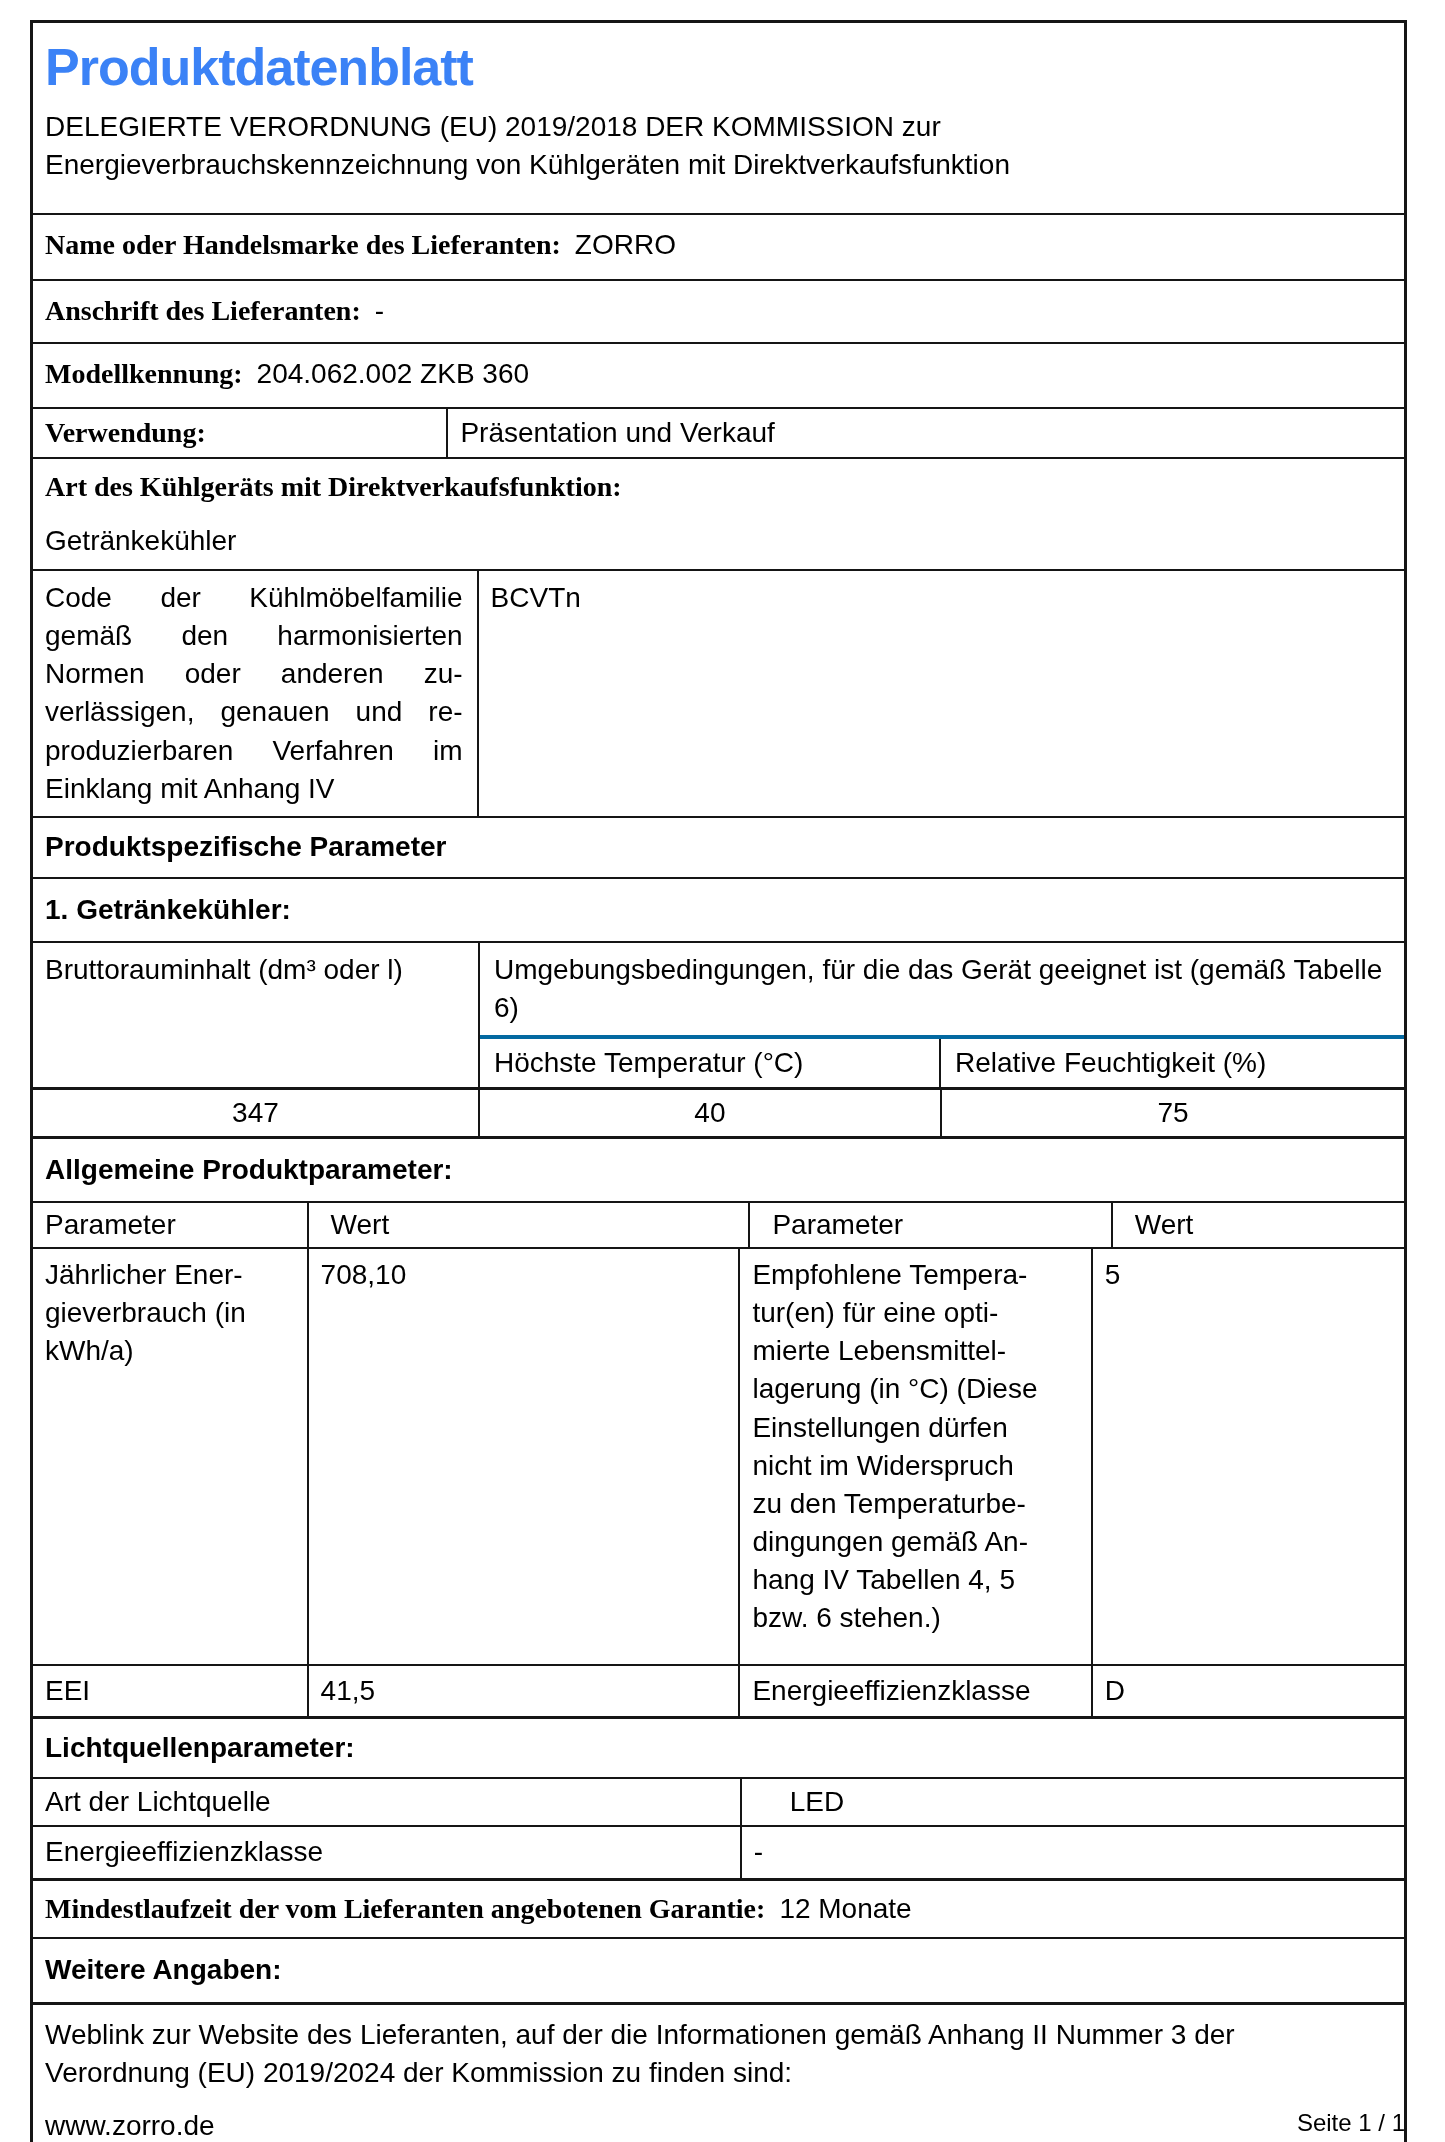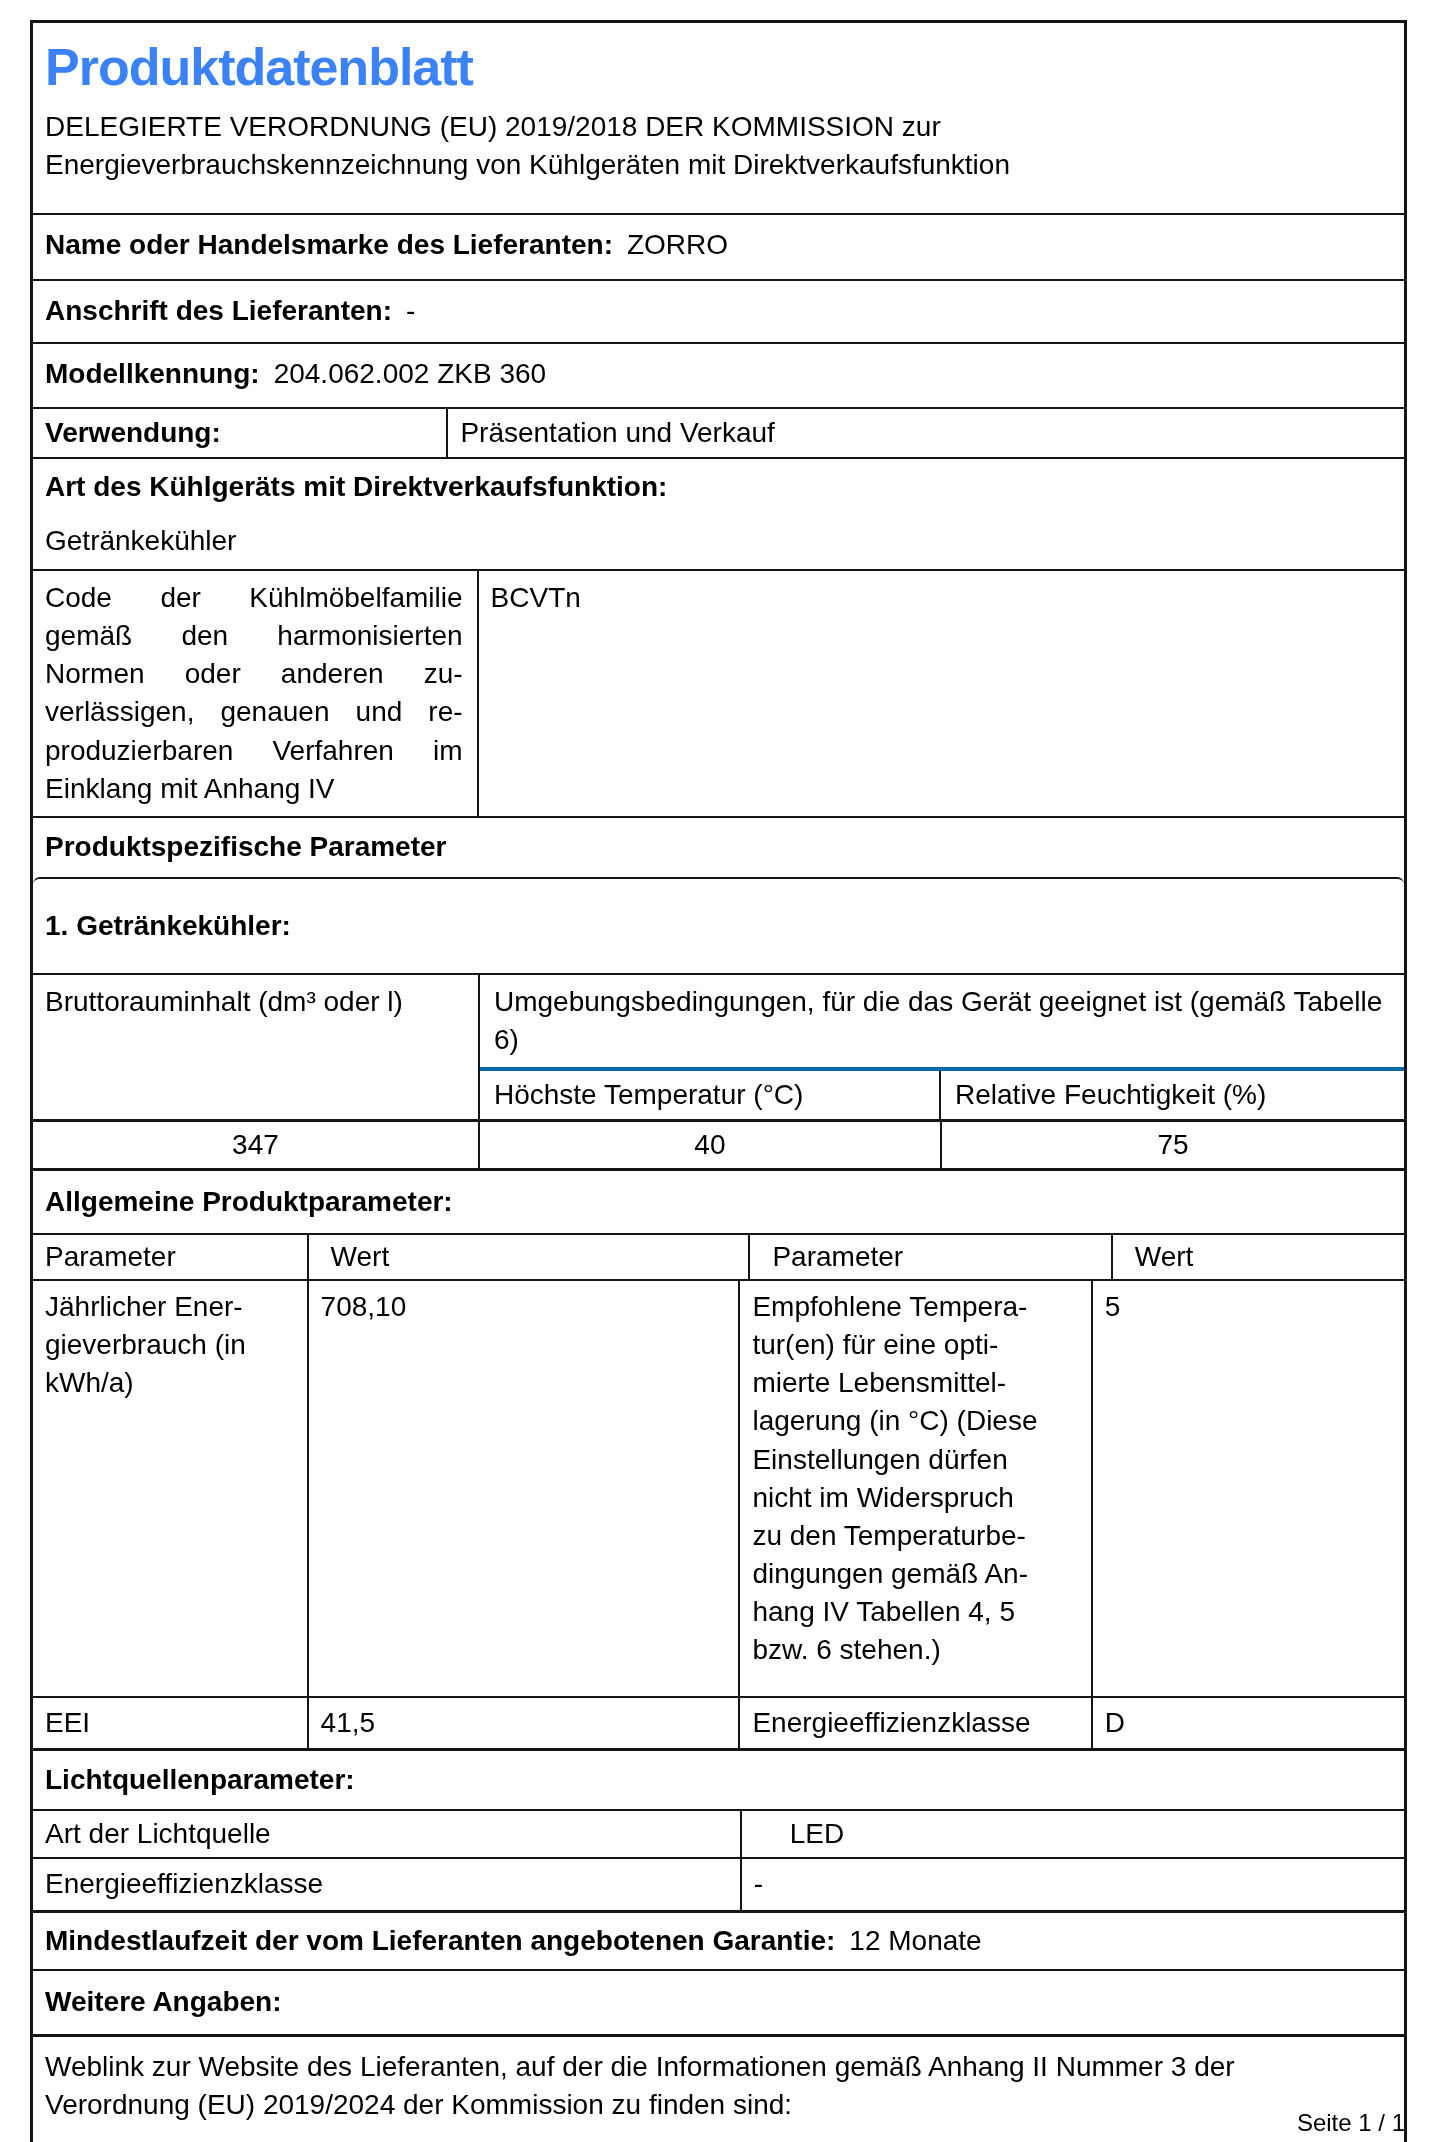--- a/index.html
+++ b/index.html
@@ -18,21 +18,21 @@
   .row.first { border-top: none; }
   .row.thick { border-top-width: 3px; }
 
   
   .r-header { min-height: 190px; padding: 16px 12px 8px 12px; }
   .doc-title { font-size: 52px; line-height: 1.1; font-weight: bold; letter-spacing: -1px; margin-bottom: 12px; }
   .subtitle div { white-space: nowrap; }
 
   
   .kv { padding: 11px 12px; }
-  .lbl { font-weight: bold; }
+  .lbl { font-weight: bold; font-family: Liberation Serif, serif; }
   .val { margin-left: 14px; font-weight: normal; }
   .r-name  { min-height: 66px; }
   .r-addr  { min-height: 63px; }
   .r-model { min-height: 65px; }
 
   
   .grid { display: grid; }
   .cell { padding: 6px 12px; border-right: 2px solid #151515; }
   .cell.last { border-right: none; }
 
@@ -41,21 +41,21 @@
 
   .r-type { min-height: 106px; padding: 9px 12px; }
   .r-type .type-value { margin-top: 16px; font-weight: normal; }
 
   .r-code { min-height: 238px; grid-template-columns: 32.5% 1fr; }
   .r-code .cell { padding: 8px 14px 8px 12px; }
   .jline { text-align: justify; text-align-last: justify; }
   .nowrap { white-space: nowrap; }
 
   .r-psp { min-height: 61px; padding: 10px 12px; }
-  .r-bev { min-height: 63px; padding: 28px 12px; border-radius: 7px; }
+  .r-bev { min-height: 63px; padding: 12px 12px; }
 
   .r-brutto { grid-template-columns: 32.6% 1fr; }
   .b-left { border-right: 2px solid #151515; padding: 8px 30px 8px 12px; }
   .b-umgeb { min-height: 87px; border-bottom: 4px solid #0369a1; padding: 8px 14px; }
   .b-sub { display: grid; grid-template-columns: 49.9% 1fr; min-height: 46px; }
   .b-sub .cell { padding: 5px 14px; }
   .r-bvalues { min-height: 43px; grid-template-columns: 32.6% 33.7% 1fr; }
   .num { text-align: center; padding: 4px 14px; }
 
   .r-allg { min-height: 64px; padding: 12px 12px; }

